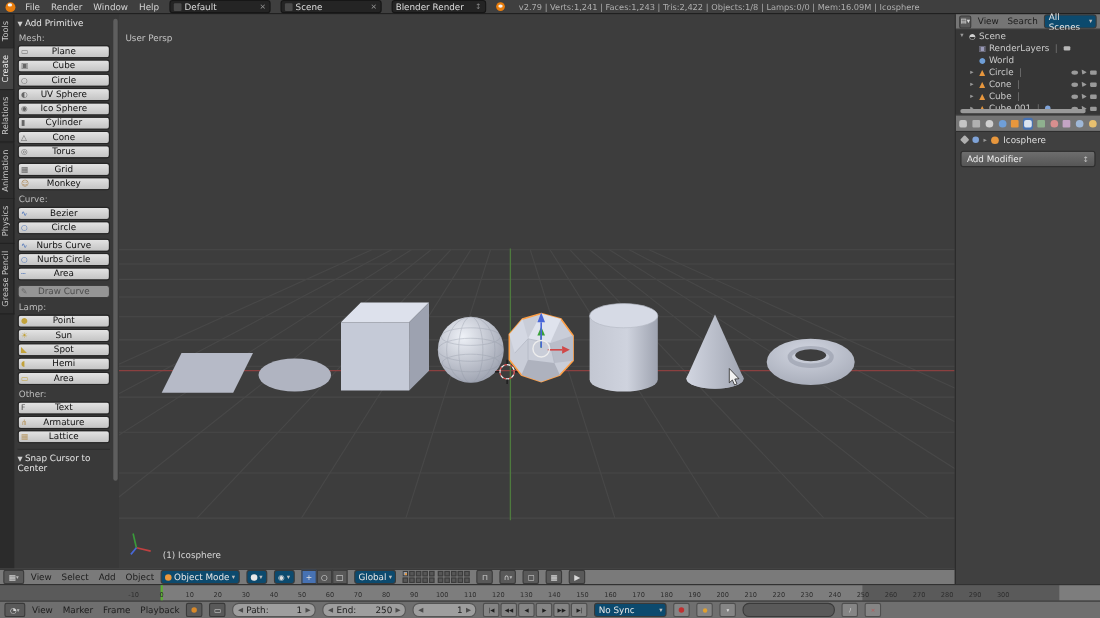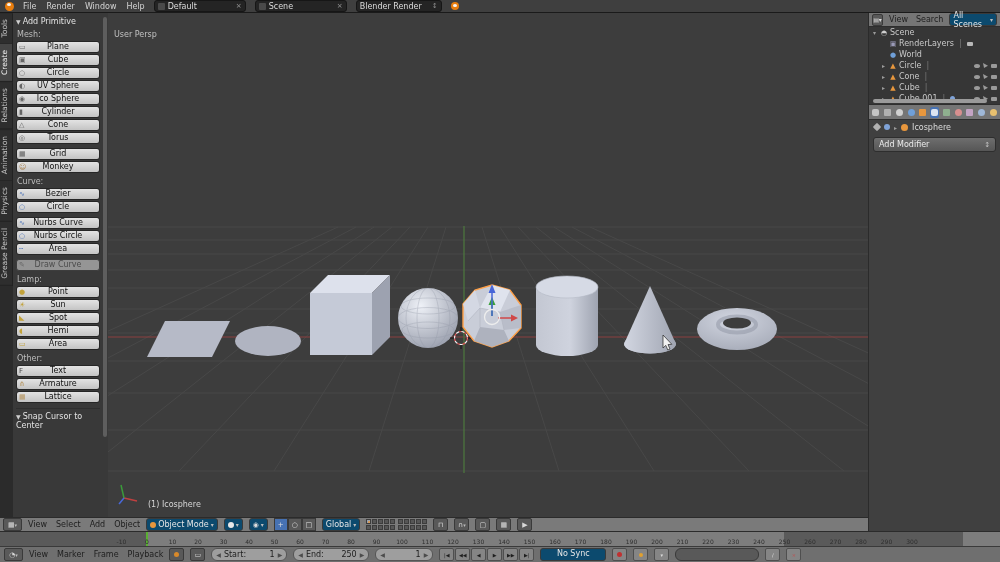--- a/index.html
+++ b/index.html
@@ -120,20 +120,21 @@
   <span class="tfield" style="width:84px;">
     <span class="fic"></span>
     <span>Scene</span>
     <span class="fx" style="margin-left:auto;">×</span>
   </span>
   <span class="tfield" style="width:78px;">
     <span>Blender Render</span>
     <span class="fud" style="margin-left:auto;">↕</span>
   </span>
   <span class="blogo" style="width:8px;height:8px;"></span>
+  <span id="stats">v2.79 | Verts:1,241 | Faces:1,243 | Tris:2,422 | Objects:1/8 | Lamps:0/0 | Mem:16.09M | Icosphere</span>
 </div>
 
 <div id="toolshelf" class="abs">
   <div id="vtabs">
 
   <div class="vtab">Tools</div>
       <div class="vtab active">Create</div>
       <div class="vtab">Relations</div>
       <div class="vtab">Animation</div>
       <div class="vtab">Physics</div>
@@ -609,21 +610,21 @@
       <span class="hmenu">Marker</span>
       <span class="hmenu">Frame</span>
       <span class="hmenu">Playback</span>
     </span>
   <span class="hicon">
       <span style="width:5px;height:5px;border-radius:50%;background:#d8892a;display:inline-block;"></span>
     </span>
   <span class="hicon">▭</span>
   <span class="numfield" style="width:66px;">
     <span class="arr">◀</span>
-    <span>Start:</span>
+    <span>Path:</span>
     <span class="nval">1</span>
     <span class="arr">▶</span>
   </span>
   <span class="numfield" style="width:66px;">
     <span class="arr">◀</span>
     <span>End:</span>
     <span class="nval">250</span>
     <span class="arr">▶</span>
   </span>
   <span class="numfield" style="width:48px;">
@@ -633,21 +634,21 @@
   </span>
   <span class="pbcluster">
 
   <span class="pbtn">|◀</span>
       <span class="pbtn">◀◀</span>
       <span class="pbtn">◀</span>
       <span class="pbtn">▶</span>
       <span class="pbtn">▶▶</span>
       <span class="pbtn">▶|</span>
     </span>
-  <span class="hddbox" style="width:58px;justify-content:space-between;flex-direction:column;">
+  <span class="hddbox" style="width:58px;justify-content:space-between;">
     <span>No Sync</span>
     <span class="dd">▾</span>
   </span>
   <span class="pbtn" id="recbtn">
       <span class="rdot"></span>
     </span>
   <span class="pbtn">
       <span style="width:4px;height:4px;border-radius:50%;background:#e0a030;display:inline-block;"></span>
     </span>
   <span class="pbtn" style="font-size:5px;color:#ddd;">▾</span>

